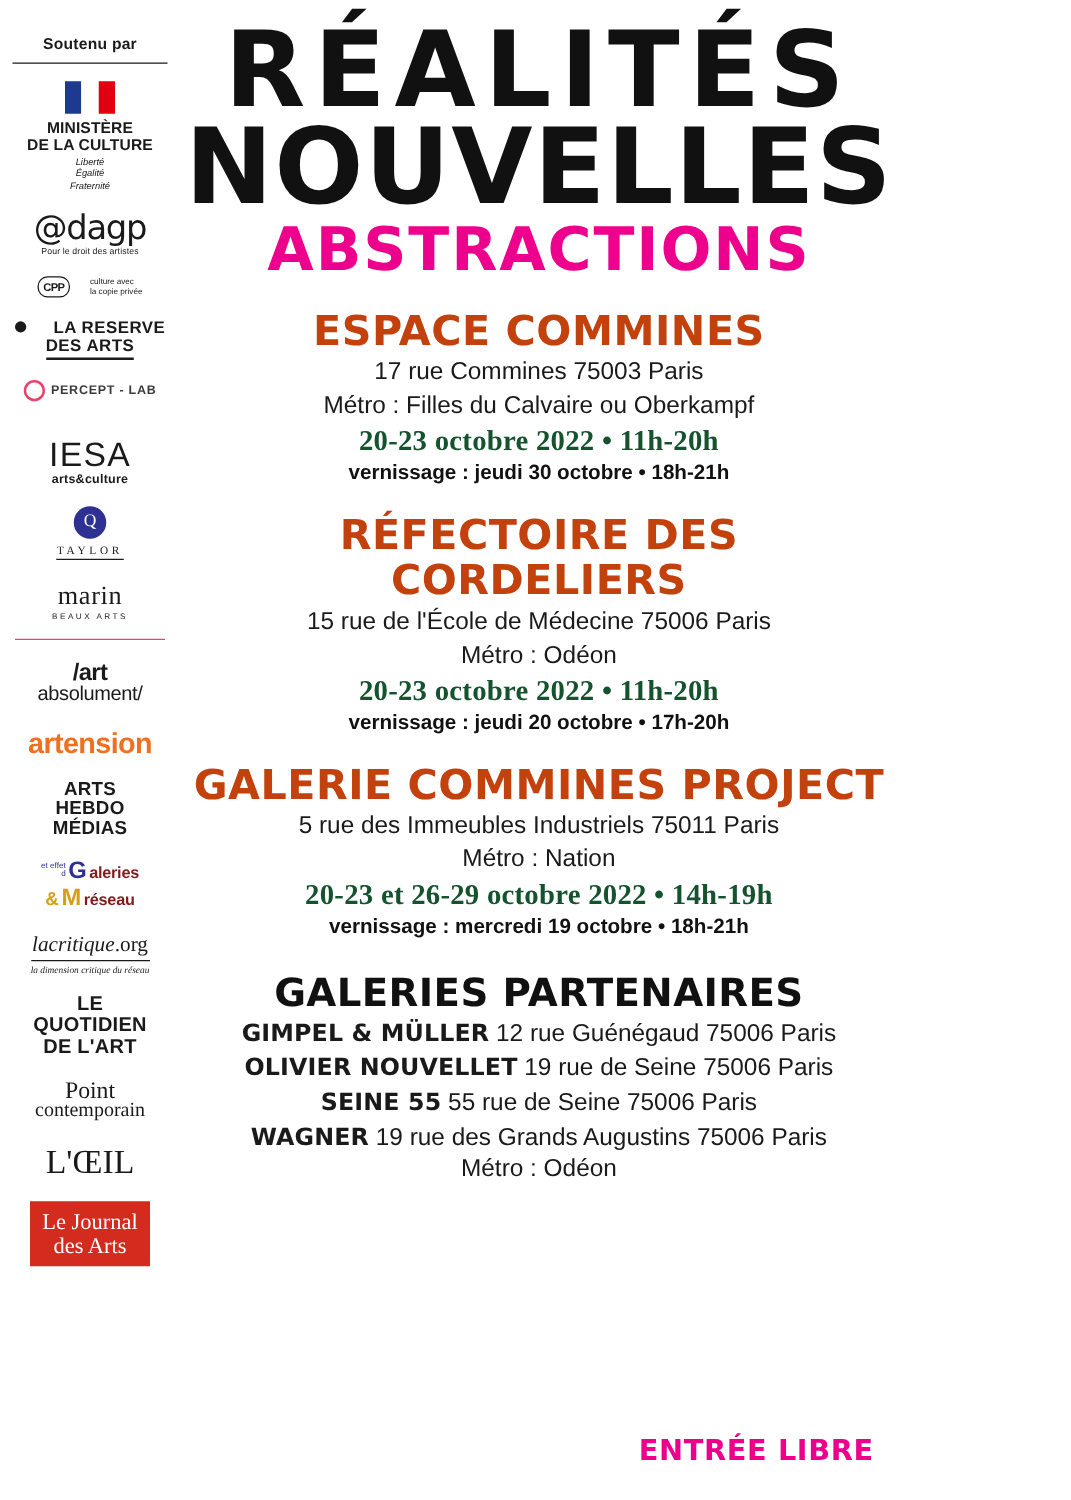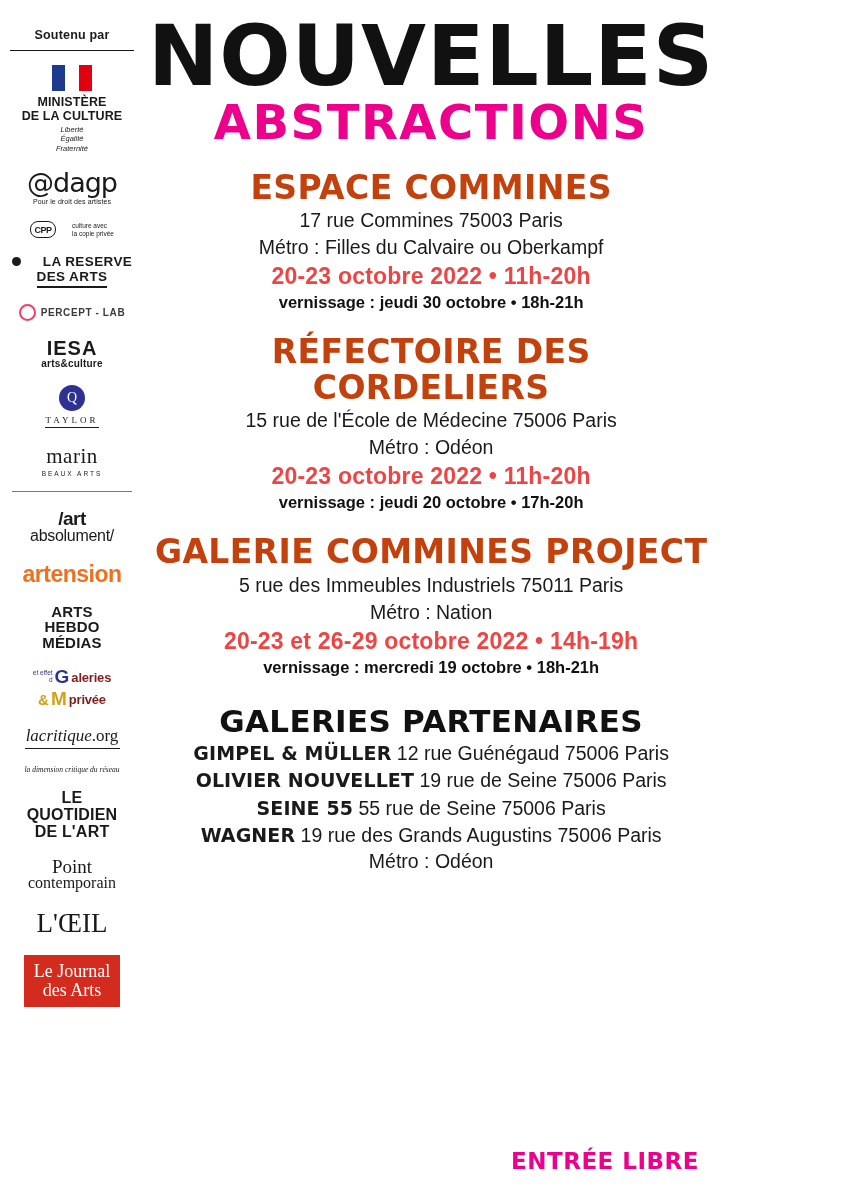--- a/index.html
+++ b/index.html
@@ -122,21 +122,21 @@
   .percept-row { display: flex; align-items: center; gap: 5px; }
   .percept-ring {
     width: 13px; height: 13px; border-radius: 50%;
     border: 2.5px solid #e8436f;
   }
   .percept-text {
     font-size: 10px; font-weight: bold; letter-spacing: 0.6px; color: #3a3a3a;
   }
 
   
-  .iesa-main { font-size: 20px; font-weight: bold; letter-spacing: 1px; }
+  .iesa-main { font-size: 27px; font-weight: normal; letter-spacing: 1px; margin-top: 12px; }
   .iesa-sub {
     font-size: 10px; font-weight: bold; letter-spacing: 0.2px; margin-top: -2px;
   }
 
   
   .taylor-circ {
     width: 26px; height: 26px; border-radius: 50%;
     background: #2e3192; color: #fff;
     display: flex; align-items: center; justify-content: center;
     font-size: 14px; font-family: "Liberation Serif", serif;
@@ -172,21 +172,21 @@
   .gm-g { font-size: 19px; font-weight: bold; color: #2e3192; }
   .gm-word { font-size: 13px; font-weight: bold; color: #7f1d1d; letter-spacing: -0.2px; }
   .gm-amp { font-size: 15px; font-weight: bold; color: #d4a017; }
   .gm-m { font-size: 19px; font-weight: bold; color: #d4a017; }
 
   
   .lacrit { font-size: 17px; font-family: "Liberation Serif", serif; font-style: italic; }
   .lacrit-org { font-style: normal; }
   .lacrit-sub {
     font-size: 7.5px; font-family: "Liberation Serif", serif; font-style: italic;
-    border-top: 1px solid #1a1a1a; margin-top: 2px; padding-top: 16px;
+    border-top: 1px solid #1a1a1a; margin-top: 2px; padding-top: 2px;
   }
 
   
   .quot { font-size: 16px; font-weight: bold; line-height: 1.05; text-align: center; letter-spacing: 0.2px; }
 
   
   .point-1 { font-size: 19px; font-family: "Liberation Serif", serif; letter-spacing: 0px; }
   .point-2 { font-size: 16px; font-family: "Liberation Serif", serif; margin-top: -4px; }
 
   
@@ -236,24 +236,24 @@
     color: #c2410c;
     line-height: 1.1;
   }
   .venue-addr {
     font-size: 19.5px;
     line-height: 1.28;
     color: #1a1a1a;
     margin-top: 2px;
   }
   .venue-dates {
-    font-family: Liberation Sans, sans-serif;
+    font-family: Liberation Serif, serif;
     font-weight: bold;
     font-size: 23px;
-    color: #ef4444;
+    color: #14532d;
     margin-top: 3px;
     letter-spacing: 0.2px;
   }
   .venue-vern {
     font-weight: bold;
     font-size: 16.5px;
     color: #111111;
     margin-top: 3px;
   }
 
@@ -385,21 +385,21 @@
         <div class="gm-small">
           <div>et effet</div>
           <div>d</div>
         </div>
         <span class="gm-g">G</span>
         <span class="gm-word">aleries</span>
       </div>
       <div class="gm-row">
         <span class="gm-amp">&amp;</span>
         <span class="gm-m">M</span>
-        <span class="gm-word">privée</span>
+        <span class="gm-word">réseau</span>
       </div>
     </div>
 
     <div class="logo">
       <div class="lacrit">
         <span>lacritique</span><span class="lacrit-org">.org</span>
       </div>
       <div class="lacrit-sub">la dimension critique du réseau</div>
     </div>
 
@@ -424,20 +424,21 @@
       <div class="jda">
         <div class="jda-1">Le Journal</div>
         <div class="jda-2">des Arts</div>
       </div>
     </div>
   </aside>
 
   <main class="main">
 
     <div class="title-rn">
+      <div class="line1">RÉALITÉS</div>
       <div class="line2">NOUVELLES</div>
     </div>
     <div class="title-abs">ABSTRACTIONS</div>
 
     <section class="venue">
       <div class="venue-name">ESPACE COMMINES</div>
       <div class="venue-addr">17 rue Commines 75003 Paris</div>
       <div class="venue-addr">Métro : Filles du Calvaire ou Oberkampf</div>
       <div class="venue-dates">20-23 octobre 2022 • 11h-20h</div>
       <div class="venue-vern">vernissage : jeudi 30 octobre • 18h-21h</div>

